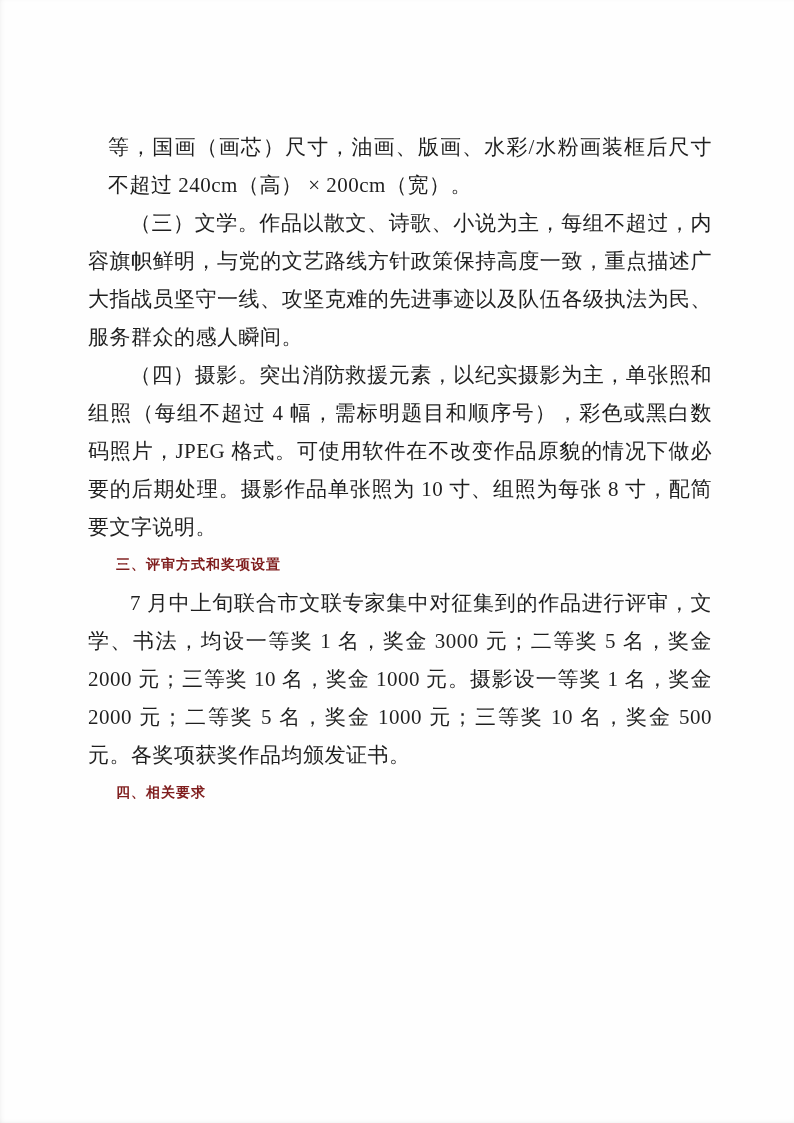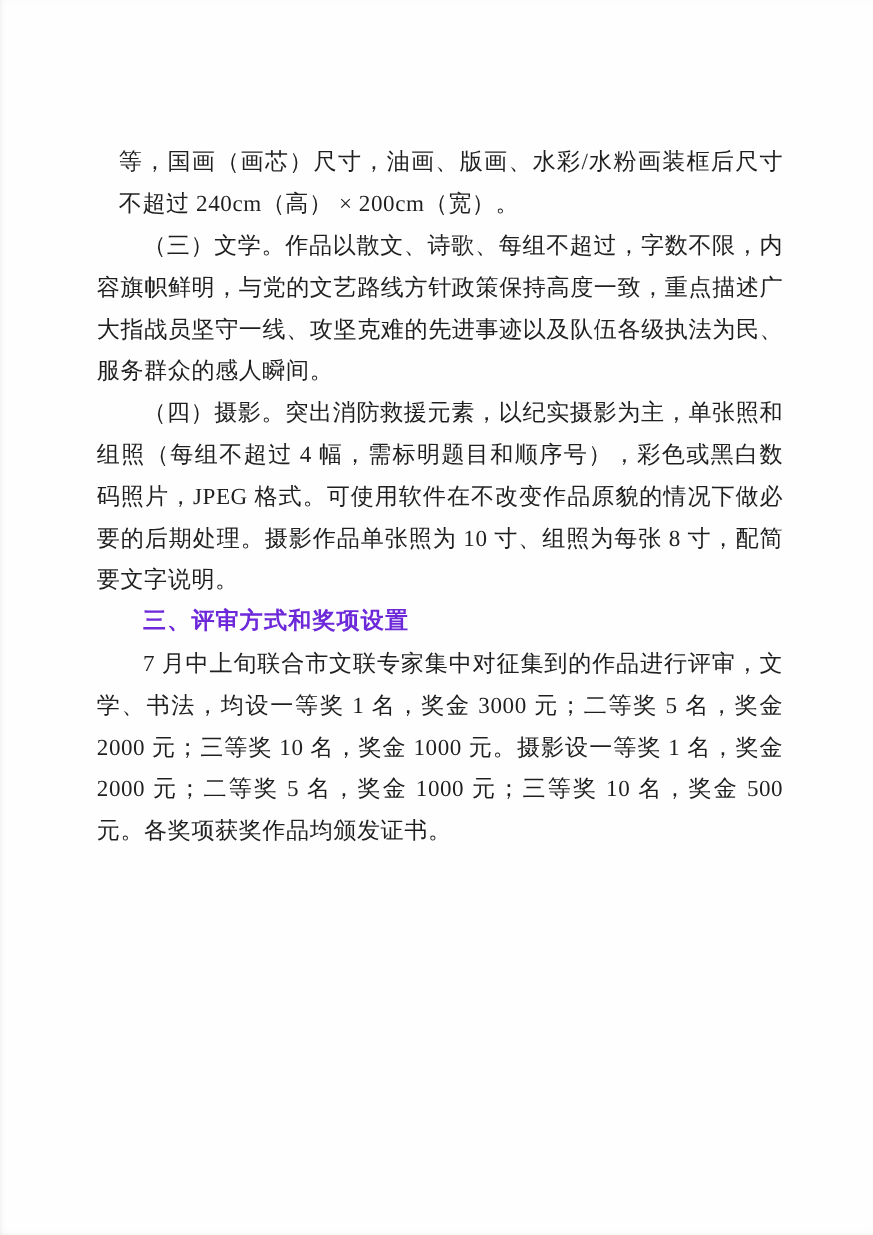--- a/index.html
+++ b/index.html
@@ -31,33 +31,34 @@
   .para {
     margin: 0;
     text-indent: 2em;
   }
   .para.no-indent {
     text-indent: 0;
     margin-left: 20px;
   }
   .heading {
     margin: 0;
-    font-size: 21px;
+    font-size: 14px;
     line-height: 38px;
     font-weight: 700;
     text-indent: 2em;
-    font-family: Liberation Sans, sans-serif;
+    font-family: Liberation Mono, monospace;
     letter-spacing: 1px;
-    color: #6d28d9;
+    color: #7f1d1d;
   }
 </style>
 </head>
 <body>
 
 <div class="page">
   <div class="content">
     <p class="para no-indent">等，国画（画芯）尺寸，油画、版画、水彩/水粉画装框后尺寸不超过 240cm（高） × 200cm（宽）。</p>
-    <p class="para">（三）文学。作品以散文、诗歌、每组不超过，字数不限，内容旗帜鲜明，与党的文艺路线方针政策保持高度一致，重点描述广大指战员坚守一线、攻坚克难的先进事迹以及队伍各级执法为民、服务群众的感人瞬间。</p>
+    <p class="para">（三）文学。作品以散文、诗歌、小说为主，每组不超过，内容旗帜鲜明，与党的文艺路线方针政策保持高度一致，重点描述广大指战员坚守一线、攻坚克难的先进事迹以及队伍各级执法为民、服务群众的感人瞬间。</p>
     <p class="para">（四）摄影。突出消防救援元素，以纪实摄影为主，单张照和组照（每组不超过 4 幅，需标明题目和顺序号），彩色或黑白数码照片，JPEG 格式。可使用软件在不改变作品原貌的情况下做必要的后期处理。摄影作品单张照为 10 寸、组照为每张 8 寸，配简要文字说明。</p>
     <h3 class="heading">三、评审方式和奖项设置</h3>
     <p class="para">7 月中上旬联合市文联专家集中对征集到的作品进行评审，文学、书法，均设一等奖 1 名，奖金 3000 元；二等奖 5 名，奖金 2000 元；三等奖 10 名，奖金 1000 元。摄影设一等奖 1 名，奖金 2000 元；二等奖 5 名，奖金 1000 元；三等奖 10 名，奖金 500 元。各奖项获奖作品均颁发证书。</p>
+    <h3 class="heading">四、相关要求</h3>
   </div>
 </div>
 
 </body></html>

